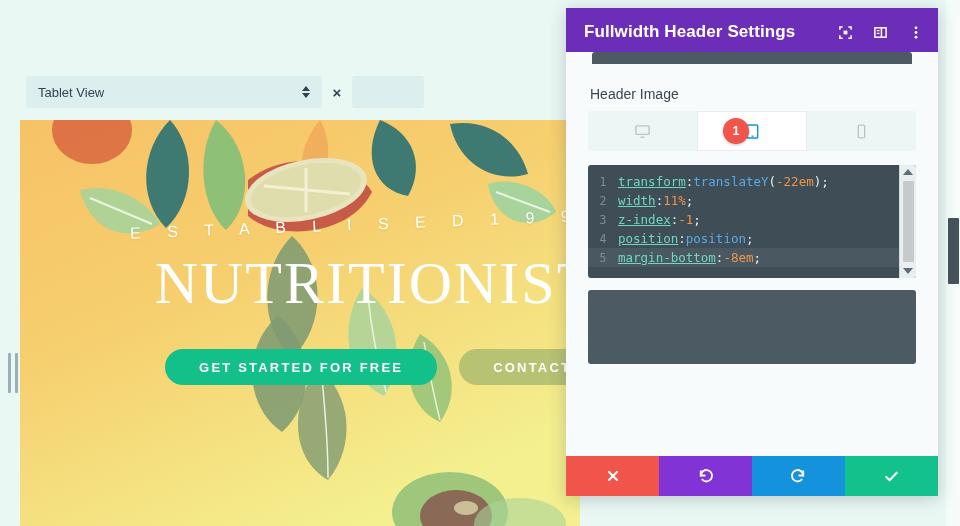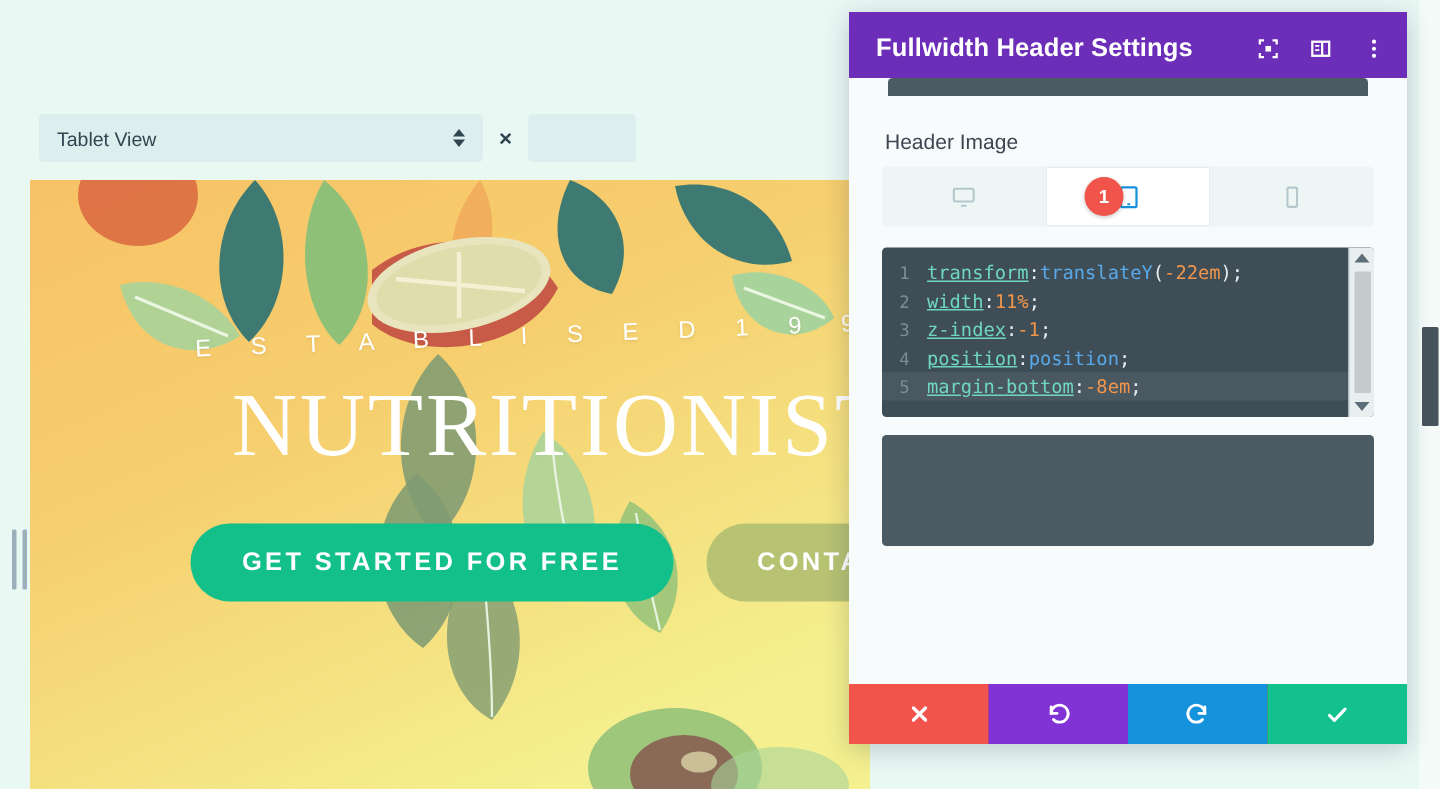--- a/index.html
+++ b/index.html
@@ -85,23 +85,23 @@
     margin-left: 150px; line-height: 1.05;
   }
   .hero-sub {
     margin-top: 16px; font-size: 14px; letter-spacing: 5.4px; color: #fdfdf6;
     white-space: nowrap; margin-left: 140px;
   }
   .hero-ctas {
     margin-top: 34px; display: flex; gap: 22px; margin-left: 200px;
   }
   .btn-primary, .btn-secondary {
-    height: 52px; border-radius: 26px; display: flex; align-items: center;
+    height: 36px; border-radius: 26px; display: flex; align-items: center;
     justify-content: center; padding: 0 34px; color: #ffffff;
-    font-size: 17px; letter-spacing: 2.2px; font-weight: 600; white-space: nowrap;
+    font-size: 13px; letter-spacing: 2.2px; font-weight: 600; white-space: nowrap;
   }
   .btn-primary { background: #13c08a; }
   .btn-secondary { background: #b7c273; }
 
   
   .modal {
     position: absolute; left: 566px; top: 8px; width: 372px; height: 488px;
     background: #c2410c; box-shadow: 0 3px 16px rgba(20,40,60,.22);
     display: flex; flex-direction: column; z-index: 20; overflow: hidden;
   }

